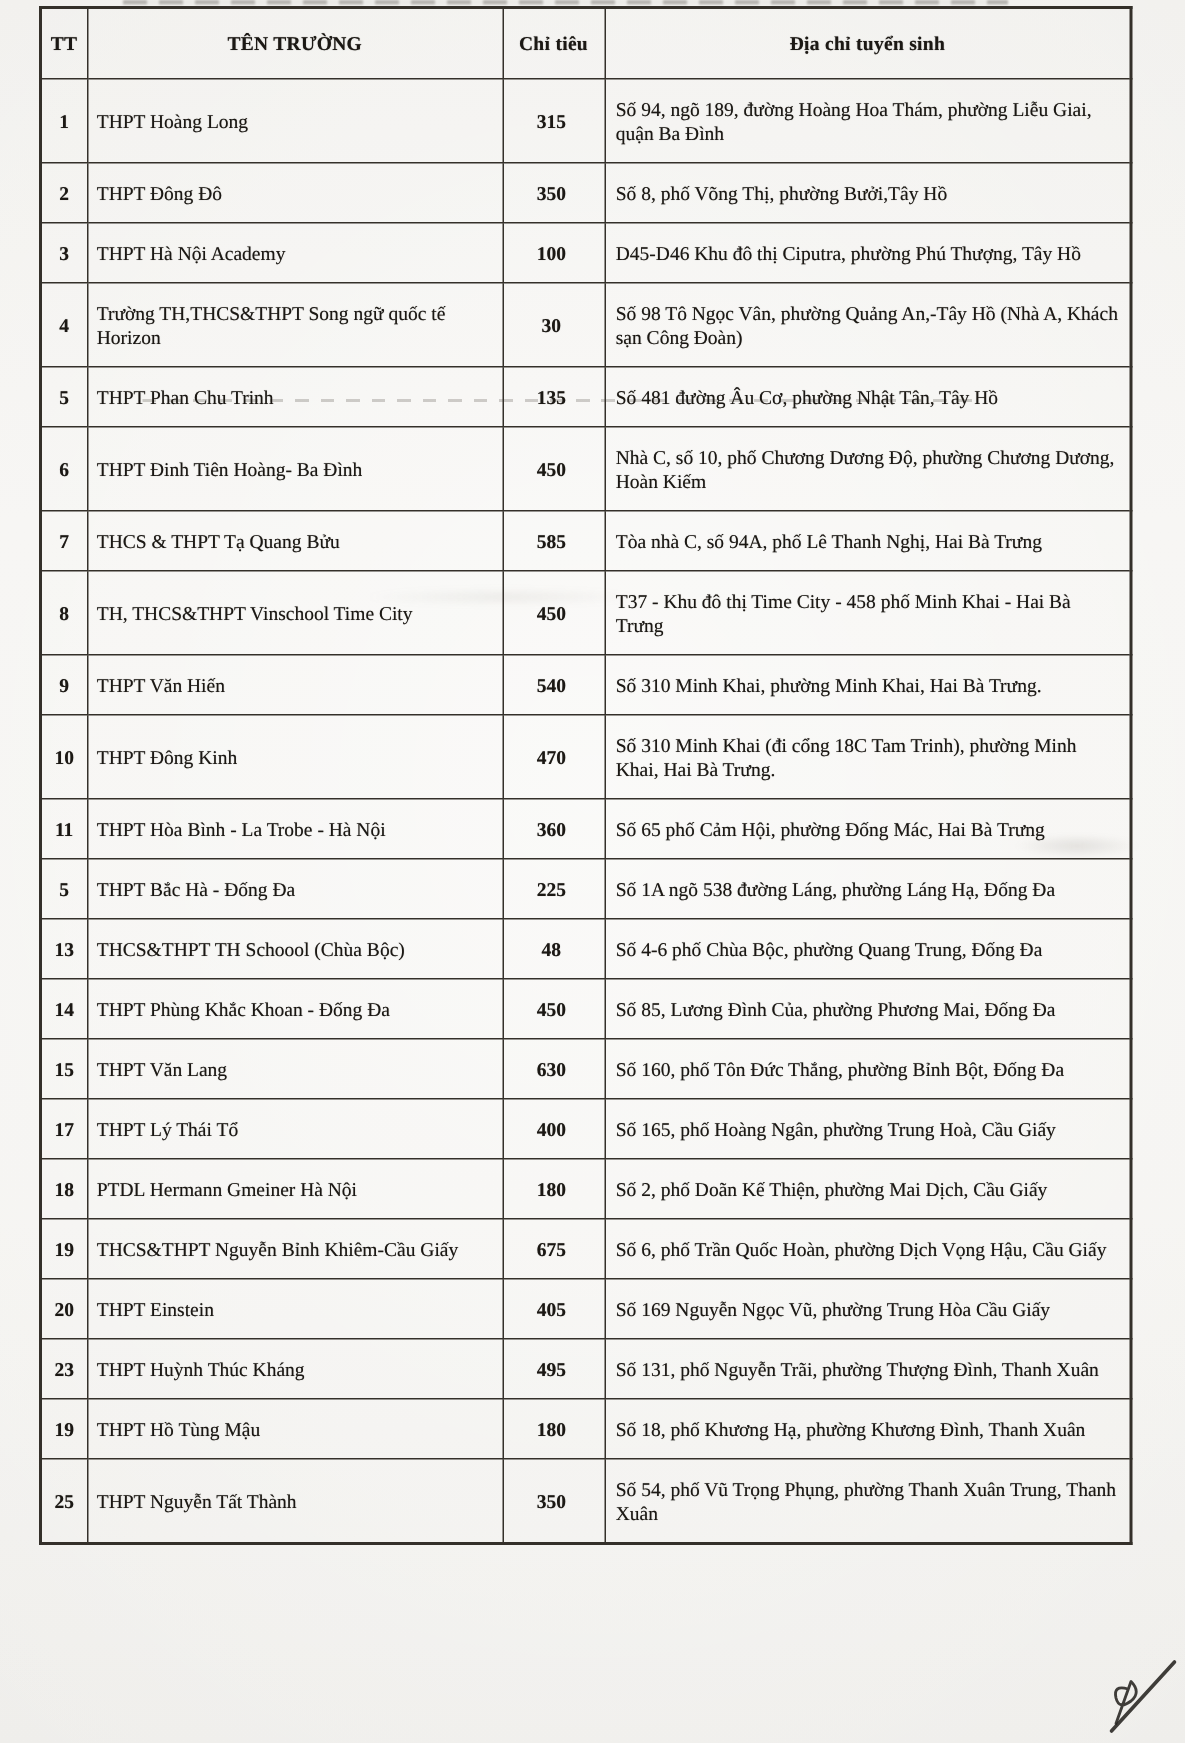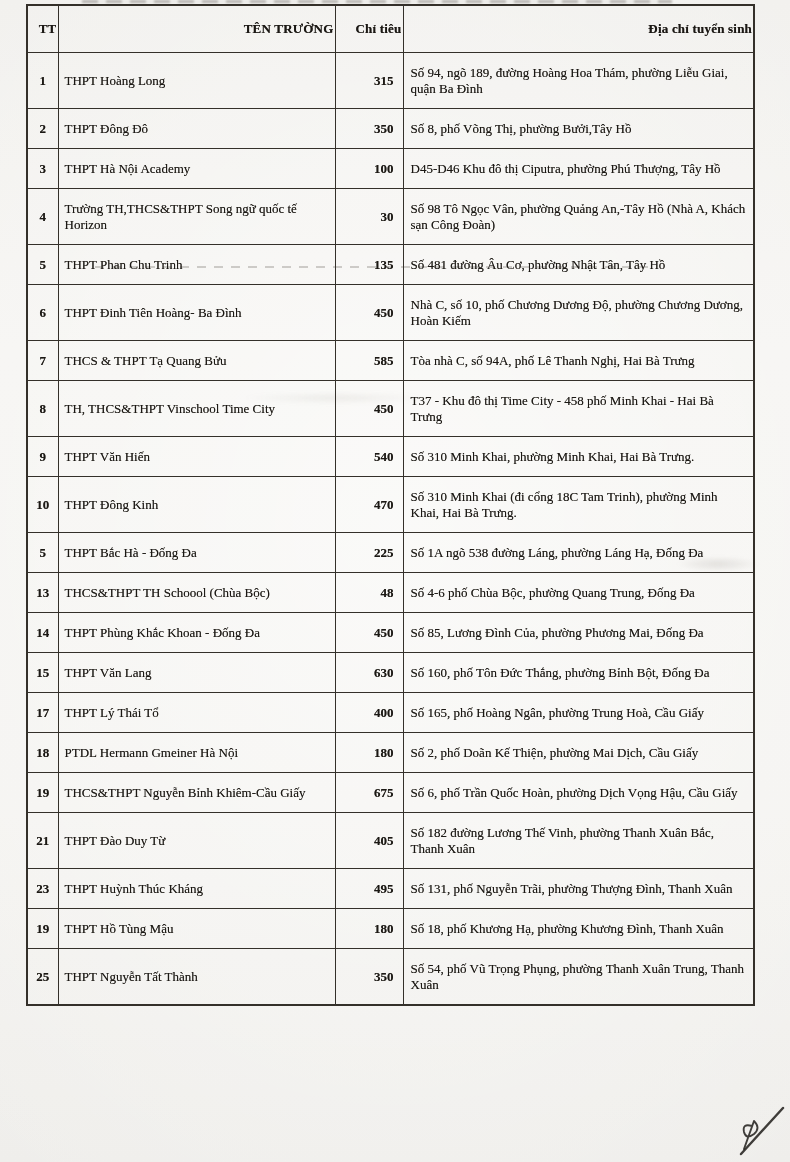--- a/index.html
+++ b/index.html
@@ -59,21 +59,21 @@
   }
   .doc-table, .doc-table th, .doc-table td {
     border: 1.6px solid #34302a;
   }
   .doc-table { border-width: 2px; }
 
   .doc-table th {
     height: 44px;
     font-size: 13px;
     font-weight: bold;
-    text-align: right;
+    text-align: center;
     vertical-align: middle;
     letter-spacing: .2px;
     text-shadow: 0 0 .6px rgba(25,20,15,.65);
   }
 
   .doc-table td {
     font-size: 13px;
     line-height: 16px;
     vertical-align: middle;
     padding: 11.5px 6px;
@@ -81,21 +81,21 @@
   }
   td.col-tt {
     text-align: center;
     font-weight: bold;
     padding-left: 2px; padding-right: 2px;
   }
   td.col-name {
     padding-left: 6px; padding-right: 4px; margin-left: 20px;
   }
   td.col-quota {
-    text-align: right;
+    text-align: center;
     font-weight: bold;
     padding-right: 9px;
   }
   td.col-address {
     padding-left: 7px; padding-right: 6px;
   }
 
   .pen-mark {
     position: absolute;
     left: 728px; top: 1096px;
@@ -189,20 +189,26 @@
     <td class="col-quota">540</td>
     <td class="col-address">Số 310 Minh Khai, phường Minh Khai, Hai Bà Trưng.</td>
   </tr>
         <tr>
     <td class="col-tt">10</td>
     <td class="col-name">THPT Đông Kinh</td>
     <td class="col-quota">470</td>
     <td class="col-address">Số 310 Minh Khai (đi cổng 18C Tam Trinh), phường Minh Khai, Hai Bà Trưng.</td>
   </tr>
         <tr>
+    <td class="col-tt">11</td>
+    <td class="col-name">THPT Hòa Bình - La Trobe - Hà Nội</td>
+    <td class="col-quota">360</td>
+    <td class="col-address">Số 65 phố Cảm Hội, phường Đống Mác, Hai Bà Trưng</td>
+  </tr>
+        <tr>
     <td class="col-tt">5</td>
     <td class="col-name">THPT Bắc Hà - Đống Đa</td>
     <td class="col-quota">225</td>
     <td class="col-address">Số 1A ngõ 538 đường Láng, phường Láng Hạ, Đống Đa</td>
   </tr>
         <tr>
     <td class="col-tt">13</td>
     <td class="col-name">THCS&amp;THPT TH Schoool (Chùa Bộc)</td>
     <td class="col-quota">48</td>
     <td class="col-address">Số 4-6 phố Chùa Bộc, phường Quang Trung, Đống Đa</td>
@@ -231,24 +237,24 @@
     <td class="col-quota">180</td>
     <td class="col-address">Số 2, phố Doãn Kế Thiện, phường Mai Dịch, Cầu Giấy</td>
   </tr>
         <tr>
     <td class="col-tt">19</td>
     <td class="col-name">THCS&amp;THPT Nguyễn Bỉnh Khiêm-Cầu Giấy</td>
     <td class="col-quota">675</td>
     <td class="col-address">Số 6, phố Trần Quốc Hoàn, phường Dịch Vọng Hậu, Cầu Giấy</td>
   </tr>
         <tr>
-    <td class="col-tt">21</td>
-    <td class="col-name">THPT Đào Duy Từ</td>
+    <td class="col-tt">20</td>
+    <td class="col-name">THPT Einstein</td>
     <td class="col-quota">405</td>
-    <td class="col-address">Số 182 đường Lương Thế Vinh, phường Thanh Xuân Bắc, Thanh Xuân</td>
+    <td class="col-address">Số 169 Nguyễn Ngọc Vũ, phường Trung Hòa Cầu Giấy</td>
   </tr>
         <tr>
     <td class="col-tt">23</td>
     <td class="col-name">THPT Huỳnh Thúc Kháng</td>
     <td class="col-quota">495</td>
     <td class="col-address">Số 131, phố Nguyễn Trãi, phường Thượng Đình, Thanh Xuân</td>
   </tr>
         <tr>
     <td class="col-tt">19</td>
     <td class="col-name">THPT Hồ Tùng Mậu</td>

